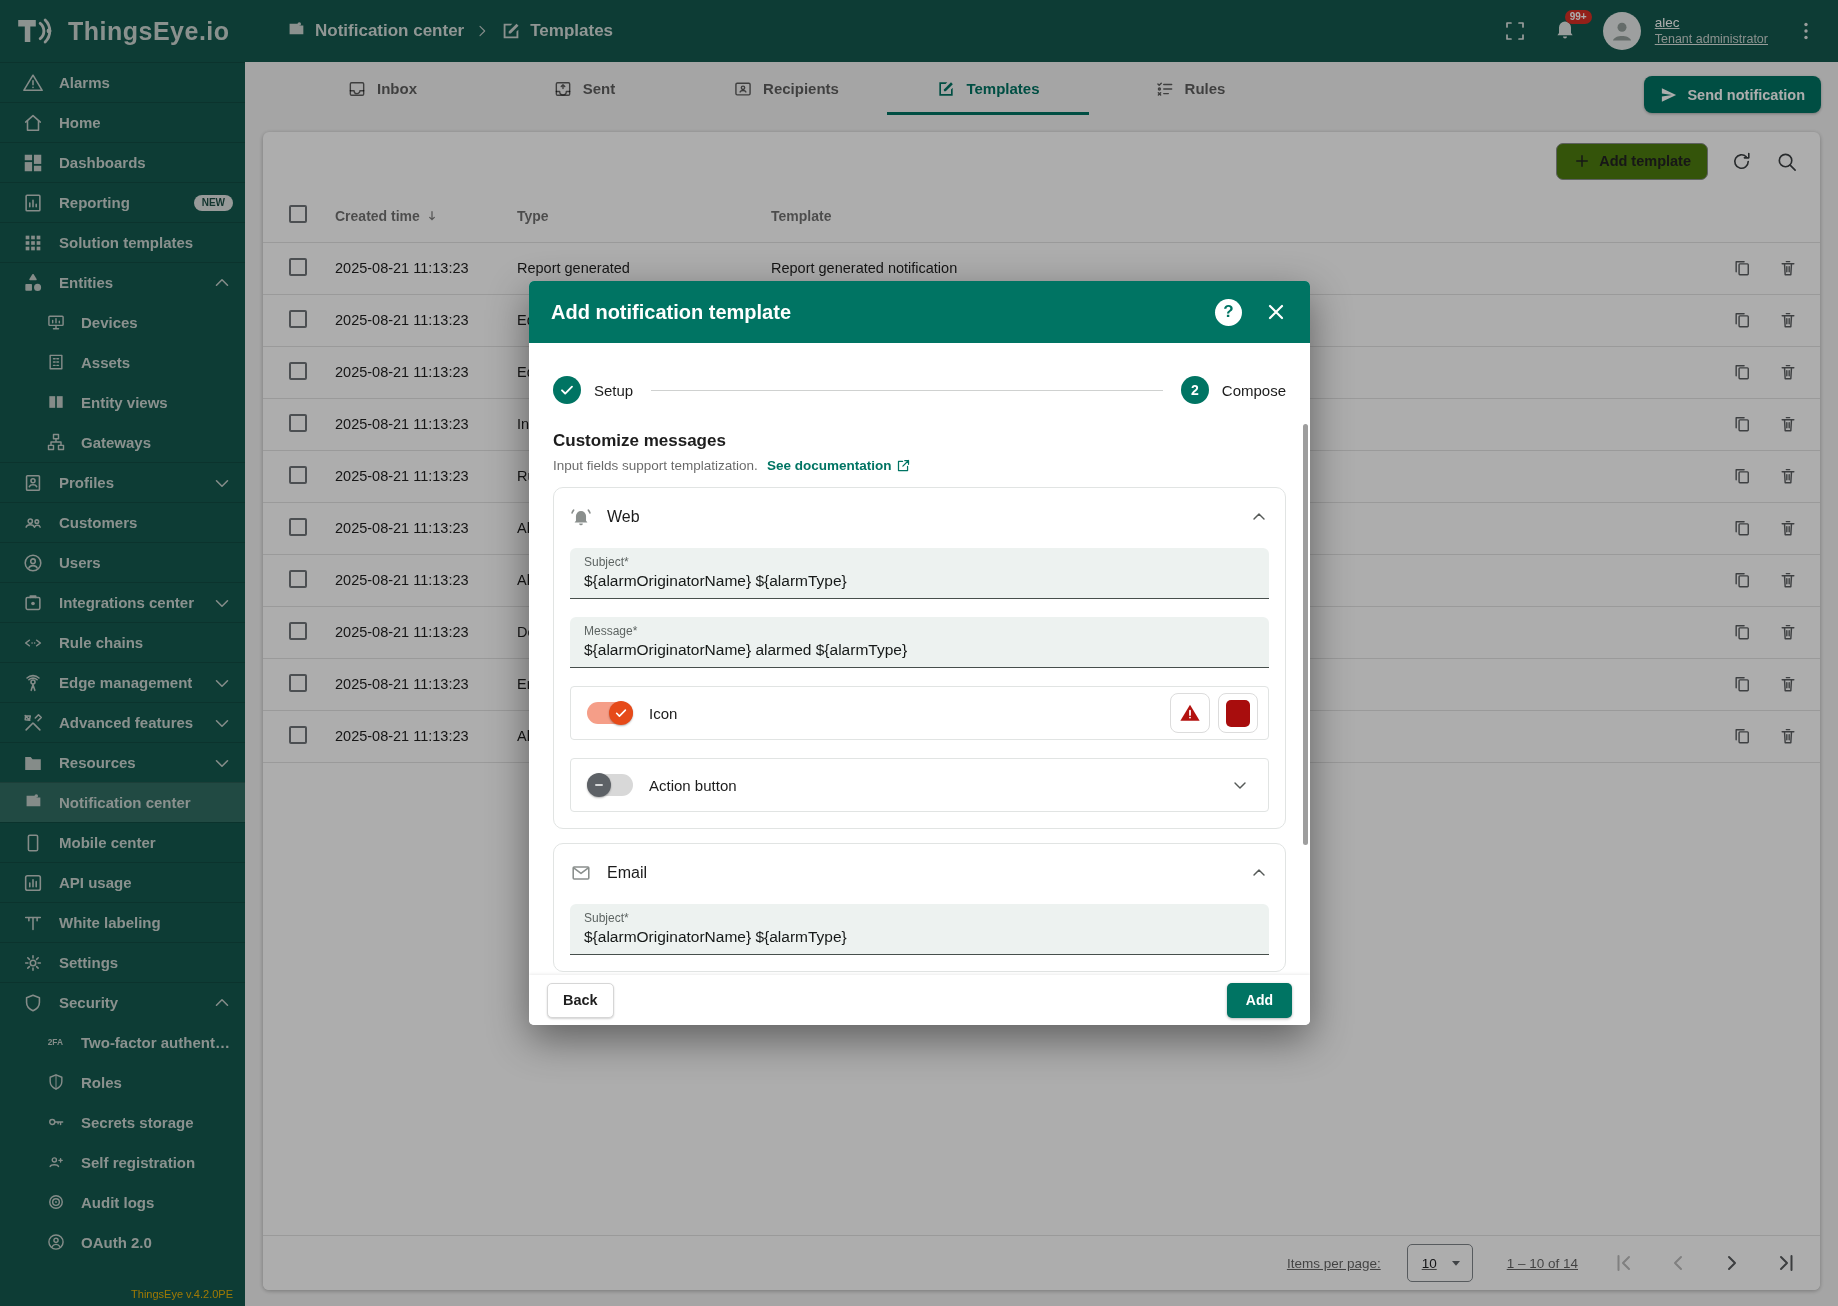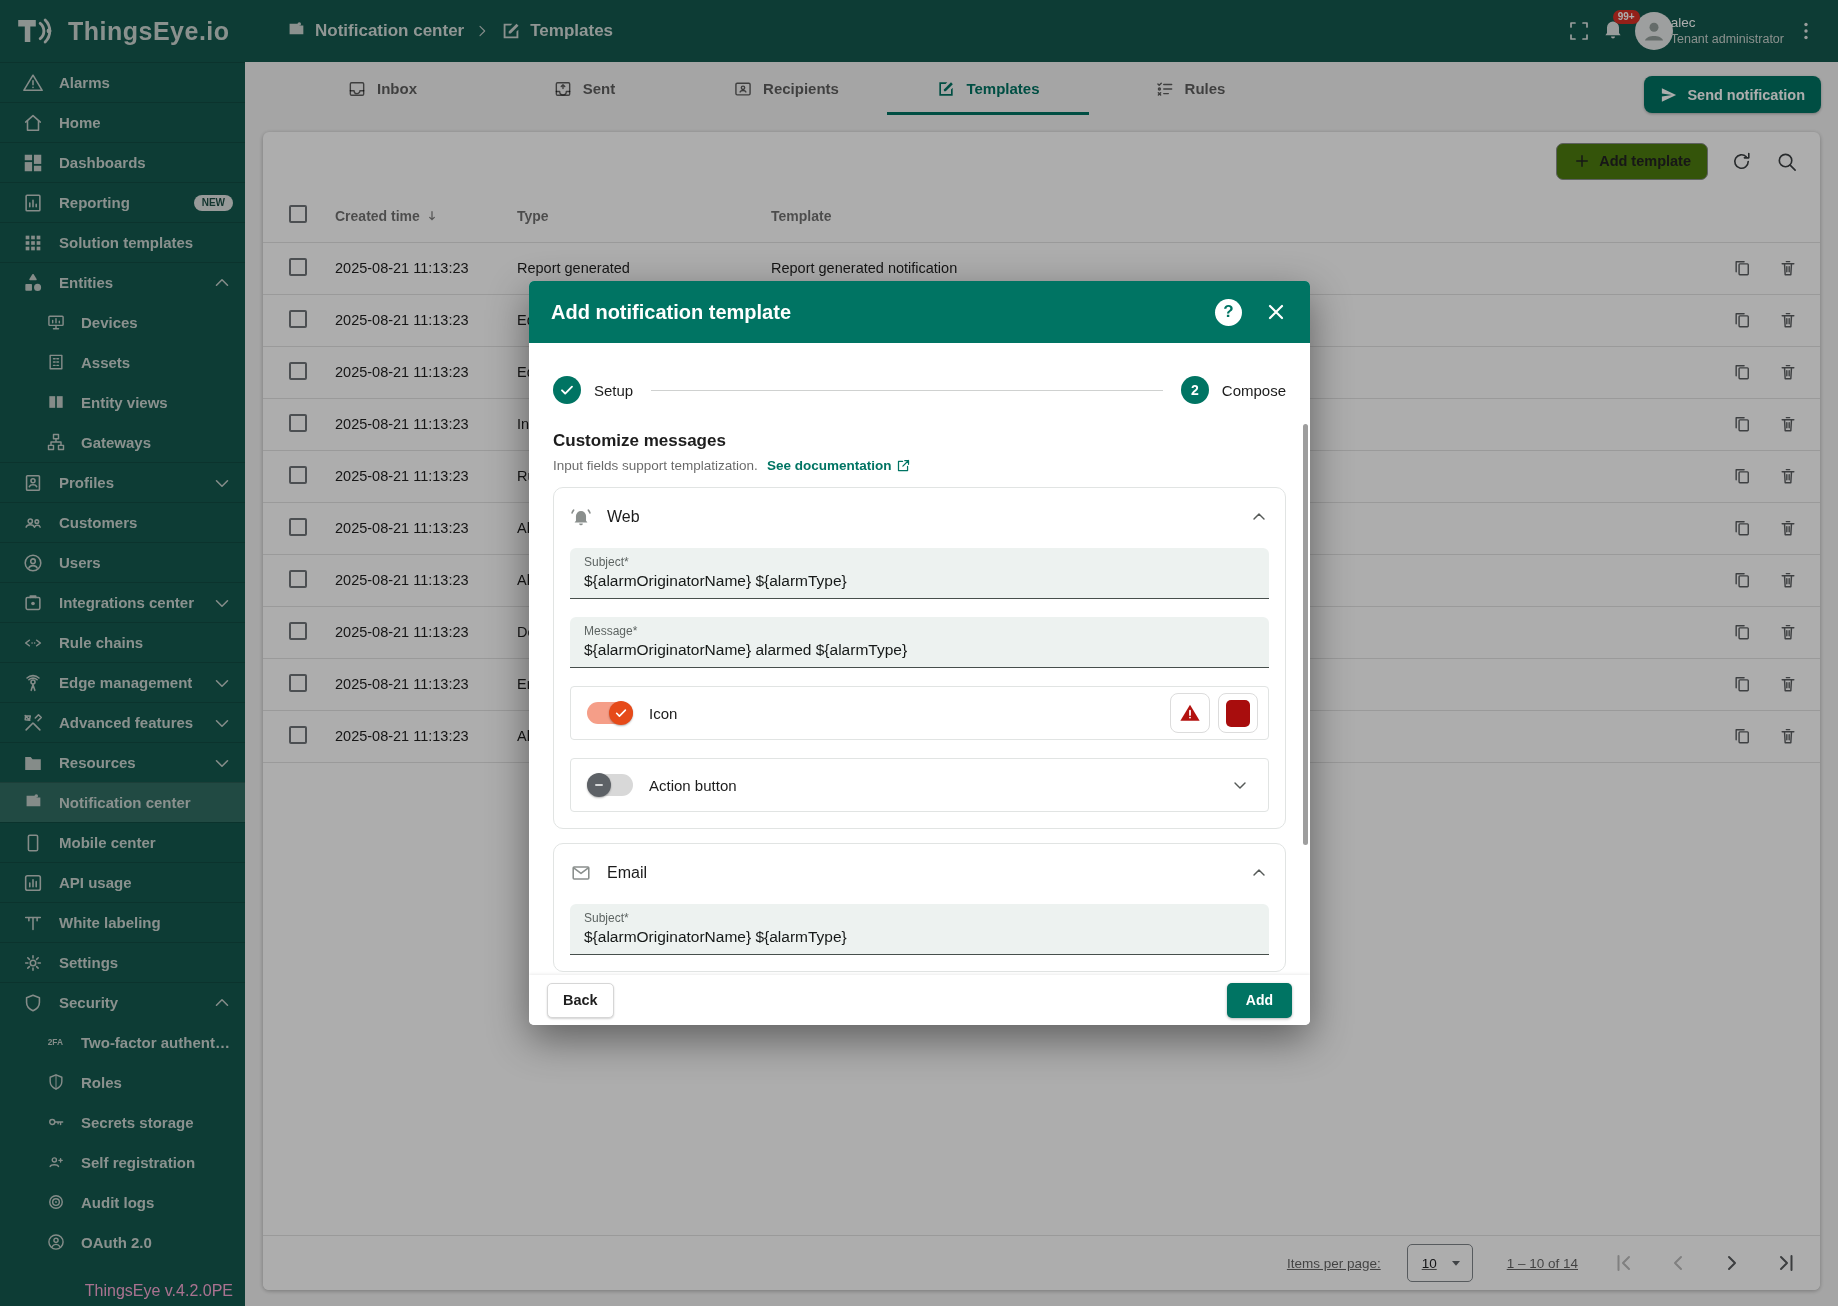--- a/index.html
+++ b/index.html
@@ -17,30 +17,30 @@
     position:absolute; left:0; top:0; right:0; height:62px;
     background:var(--brand-dark); display:flex; align-items:center; color:#dfe7e4; z-index:5;
   }
   .logo { width:245px; display:flex; align-items:center; padding-left:16px; gap:8px; }
   .logo .ic { width:44px; height:34px; color:#cfd9d5; }
   .logo-text { font-size:25px; font-weight:bold; color:#ccd6d2; letter-spacing:.5px; }
   .crumbs { display:flex; align-items:center; gap:10px; margin-left:40px; }
   .crumb { display:flex; align-items:center; gap:8px; font-size:17px; font-weight:bold; color:#d4ddda; }
   .crumb .ic { width:22px; height:22px; color:#ccd6d2; }
   .crumb-sep { width:16px; height:16px; color:#c3cecb; }
-  .topbar-right { margin-left:auto; display:flex; align-items:center; gap:10px; padding-right:20px; }
+  .topbar-right { margin-left:auto; display:flex; align-items:center; gap:26px; padding-right:20px; }
   .tb-icon { width:24px; height:24px; color:#e2e8e6; cursor:pointer; }
   .bell-wrap { position:relative; }
   .bell-badge {
     position:absolute; top:-7px; left:12px; background:#d93025; color:#fff;
     font-size:10px; font-weight:bold; border-radius:9px; padding:2px 5px; line-height:1;
   }
   .avatar { width:38px; height:38px; border-radius:50%; background:#e7ebea; color:#95a09c; display:flex; align-items:center; justify-content:center; }
   .avatar .ic { width:30px; height:30px; }
-  .user-meta { display:flex; flex-direction:column; line-height:1.25; margin-left:-12px; }
+  .user-meta { display:flex; flex-direction:column; line-height:1.25; margin-left:-12px;text-decoration:underline; }
   .user-name { font-size:13.5px; color:#fff; }
   .user-role { font-size:12.5px; color:#ccd6d2; }
 
   
   .sidebar {
     position:absolute; left:0; top:62px; bottom:0; width:245px;
     background:var(--brand-dark); z-index:4; overflow:hidden;
   }
   .side-item {
     height:40px; display:flex; align-items:center; padding:0 12px 0 22px; gap:15px;
@@ -50,21 +50,21 @@
   .side-item.child { padding-left:46px; border-top:none; }
   .side-item.selected { background:rgba(255,255,255,0.13); }
   .side-item .ic { width:22px; height:22px; color:#c4cfcb; }
   .side-item.child .ic { width:20px; height:20px;text-decoration:underline; }
   .side-label { white-space:nowrap; overflow:hidden; text-overflow:ellipsis; }
   .side-badge {
     margin-left:auto; background:#dfe3e2; color:#1d4f46; font-size:10px; font-weight:bold;
     border-radius:9px; padding:3px 8px; line-height:1;
   }
   .side-chev { margin-left:auto; width:18px; height:18px; color:#c4cfcb; }
-  .side-version { position:absolute; right:12px; bottom:6px; font-size:16px; color:#f9a8d4; }
+  .side-version { position:absolute; right:12px; bottom:6px; font-size:11px; color:#eab308; }
 
   
   .main { position:absolute; left:245px; top:62px; right:0; bottom:0; background:#f4f4f4; }
   .tabsbar { position:absolute; left:0; top:0; right:0; height:53px; display:flex; padding-left:36px; }
   .tab {
     width:202px; display:flex; align-items:center; justify-content:center; gap:10px;
     font-size:15px; font-weight:bold; color:rgba(0,0,0,0.62); cursor:pointer; position:relative;
   }
   .tab .ic { width:20px; height:20px; }
   .tab.active { color:var(--primary); }

